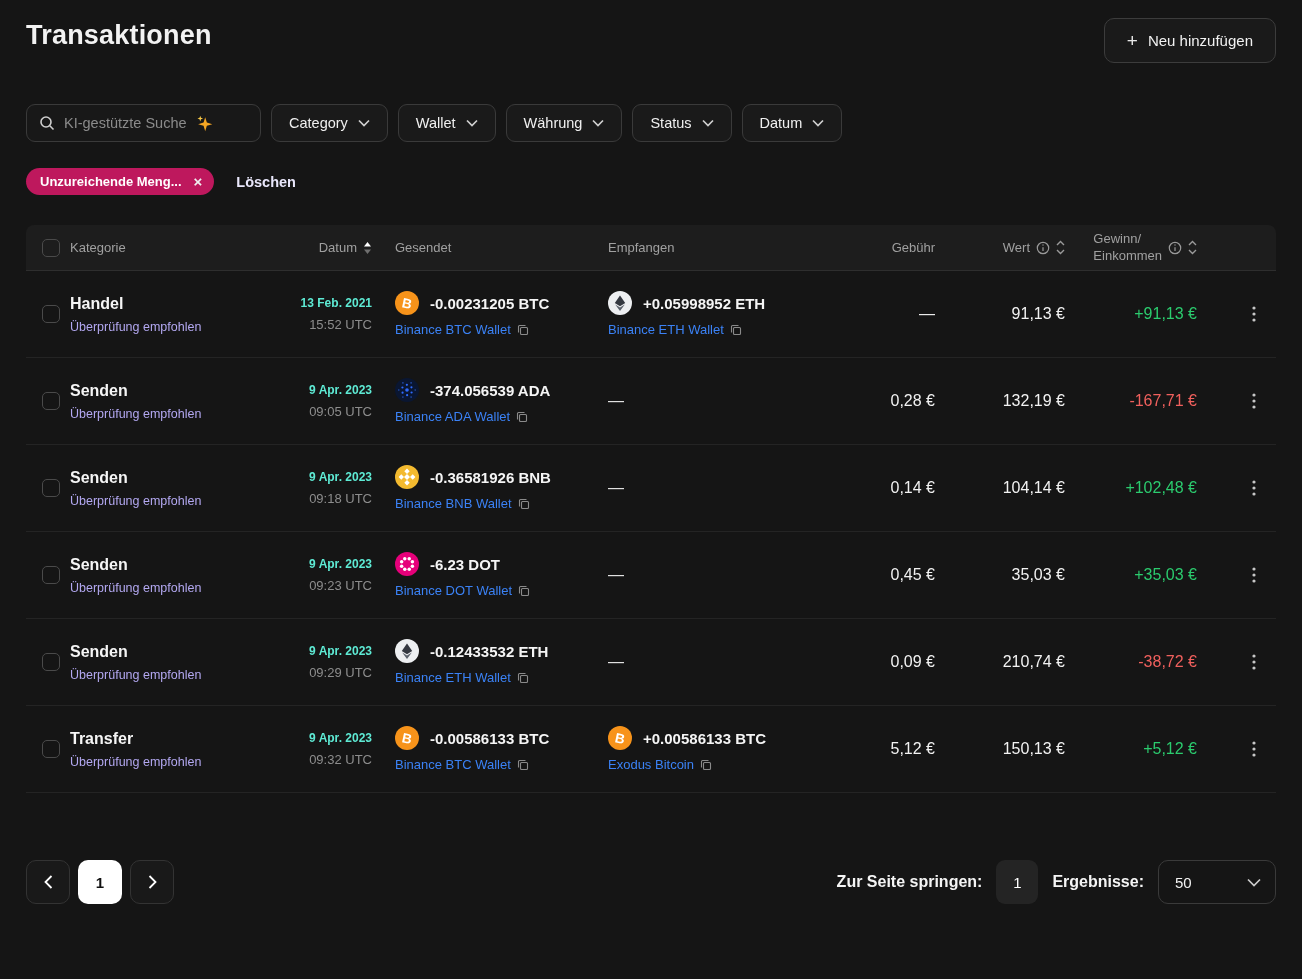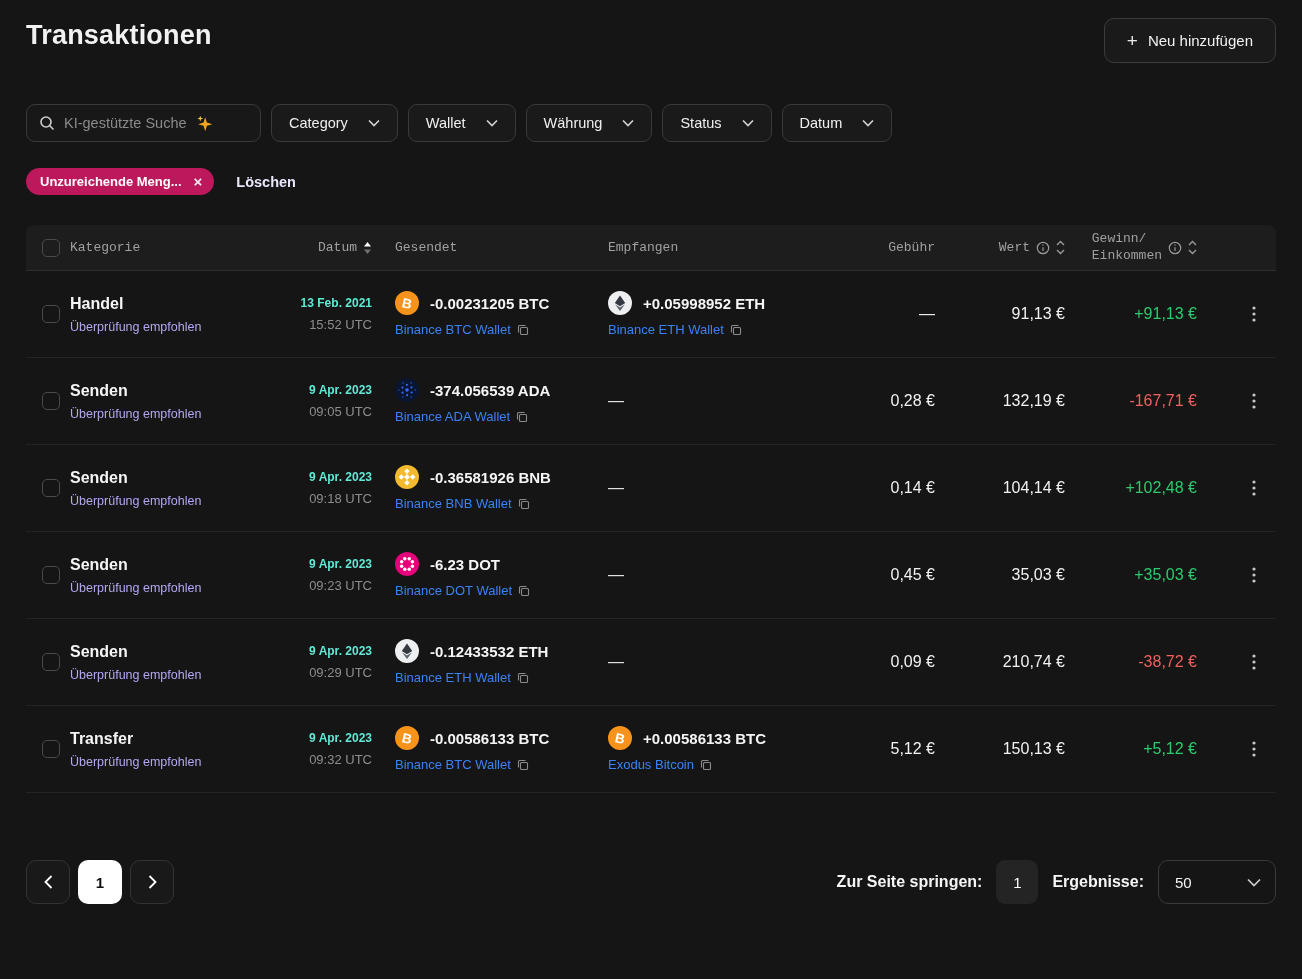--- a/index.html
+++ b/index.html
@@ -25,21 +25,21 @@
 
   
   .filters { margin-top:40px; display:flex; align-items:center; gap:10px; }
   .search-box {
     display:flex; align-items:center; gap:9px;
     width:235px; height:38px; padding:0 12px;
     background:#181818; border:1px solid #3a3a3a; border-radius:9px;
   }
   .search-box .ph { color:#8b8b8b; font-size:14.5px; white-space:nowrap; }
   .filter-btn {
-    display:flex; align-items:center; gap:20px;
+    display:flex; align-items:center; gap:10px;
     height:38px; padding:0 17px;
     background:#1a1a1a; border:1px solid #3a3a3a; border-radius:9px;
     color:#f0f0f0; font-size:14.5px; cursor:pointer; white-space:nowrap;
   }
   .filters .right { margin-left:auto; display:flex; gap:12px; }
 
   
   .chiprow { margin-top:26px; display:flex; align-items:center; gap:22px; height:27px; }
   .chip {
     display:flex; align-items:center; gap:12px;
@@ -53,21 +53,21 @@
   
   .table { margin-top:30px; }
   .grid-cols {
     display:grid;
     grid-template-columns:44px 200px 106px 213px 248px 104px 130px 132px 73px;
     align-items:center;
   }
   .thead {
     height:46px; background:#1d1d1d; border-radius:8px 8px 0 0;
     border-bottom:1px solid #2e2e2e;
-    color:#a0a0a0; font-size:13px;font-family:Liberation Mono, monospace;
+    color:#a0a0a0; font-size:13px;
   }
   .th { display:flex; align-items:center; gap:6px; }
   .c-check { padding-left:16px; }
   .c-date { justify-content:flex-end; text-align:right; padding-right:4px; }
   .c-sent,.c-recv { padding-left:19px; }
   .c-fee,.c-val,.c-gain { justify-content:flex-end; text-align:right; padding-right:6px; }
   .c-menu { display:flex; justify-content:flex-end; padding-right:14px; }
   .th2line { text-align:left; line-height:1.25; }
 
   .trow { height:87px; border-bottom:1px solid #242424; }

